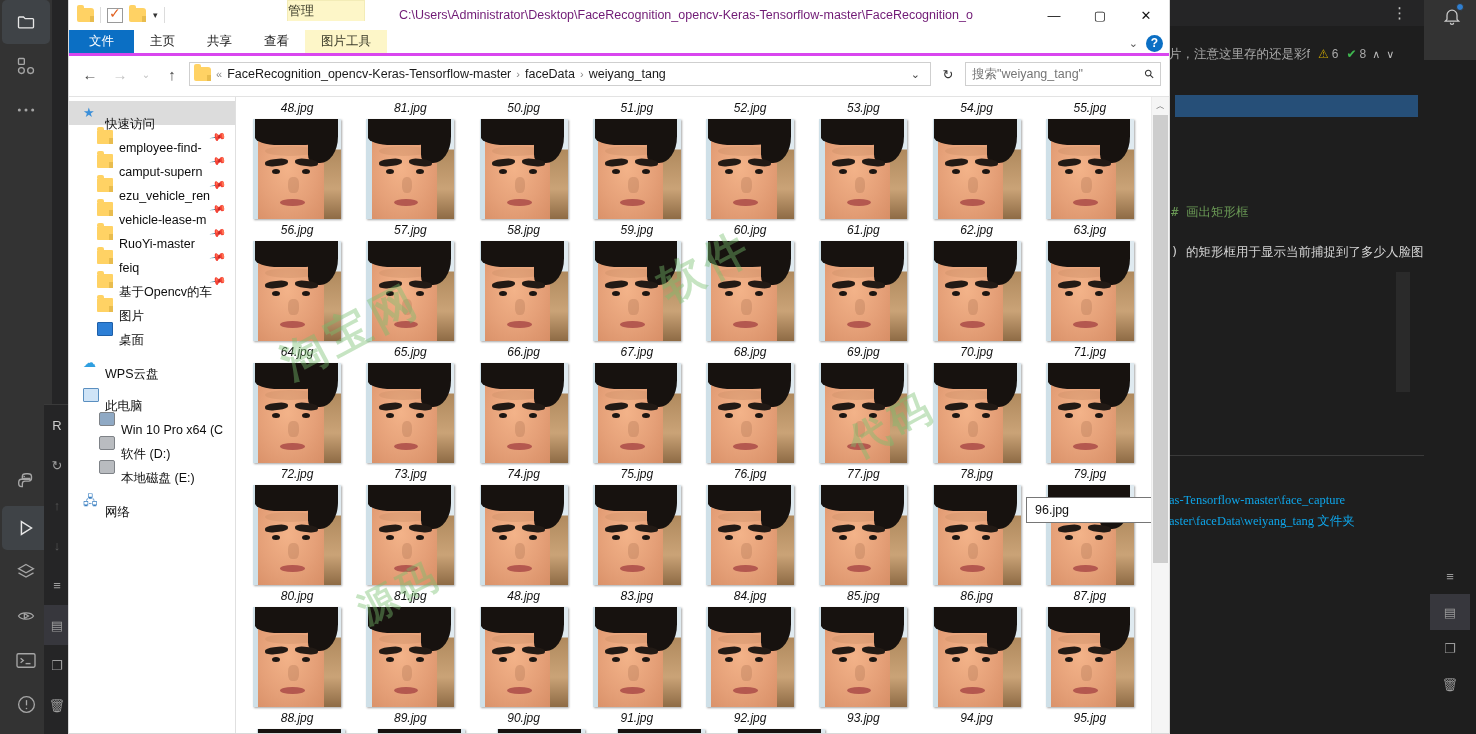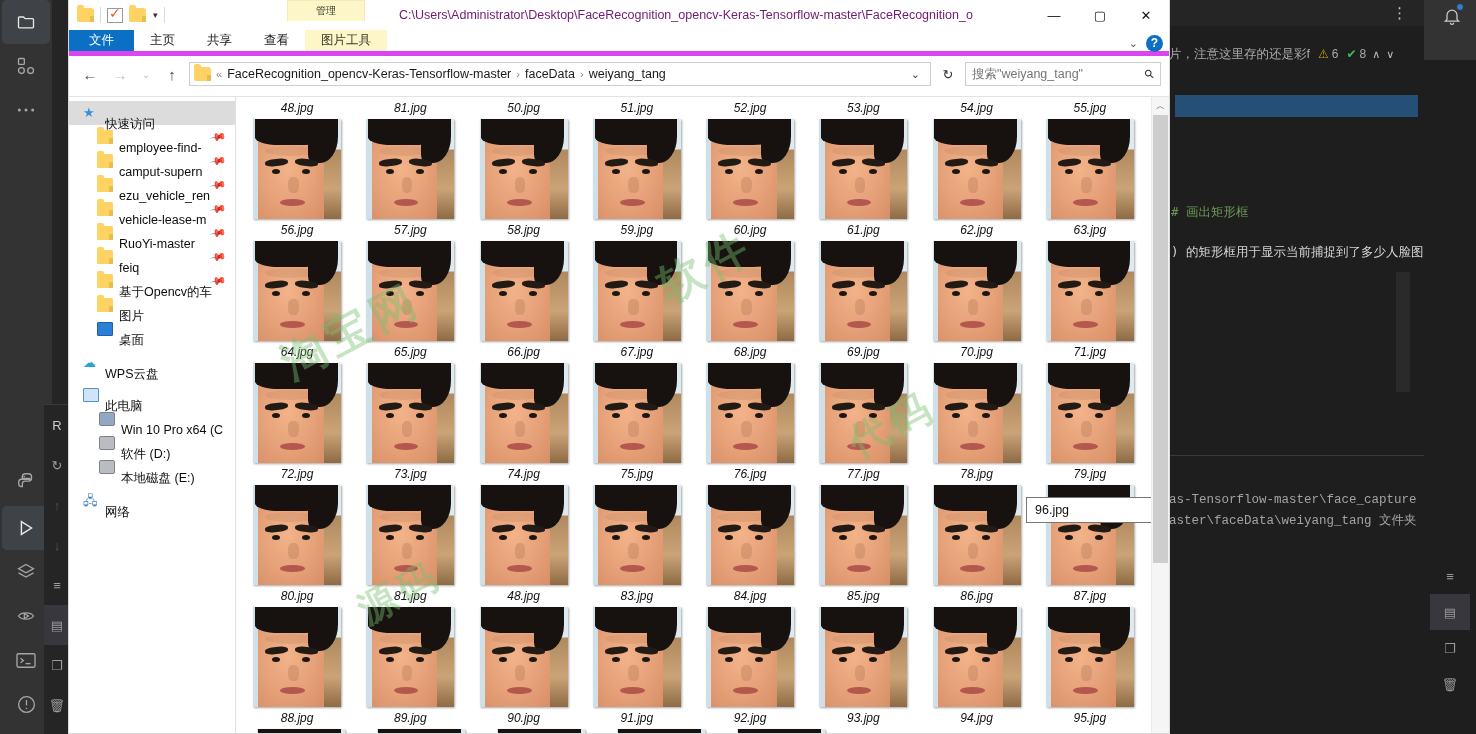--- a/index.html
+++ b/index.html
@@ -51,21 +51,21 @@
     color:#d4d4d4; font-family:"DejaVu Sans Mono", monospace; font-size:12.5px; }
   .code-line{ white-space:nowrap; padding-left:6px; height:20px; line-height:20px; overflow:hidden; }
   .cmt{ color:#6a9955; }
   .tok-cyan{ color:#4ec9b0; }
   .cn{ color:#d4d4d4; }
   .minimap{ position:absolute; right:14px; top:150px; width:14px; height:120px; background:#2a2a2a; }
 
   .term-sep{ position:absolute; left:0; right:52px; top:455px; height:1px; background:#3a3a3a; }
   .term-head{ position:absolute; left:0; right:52px; top:456px; height:30px; background:#1e1e1e; }
   .terminal{ position:absolute; left:0; right:52px; top:490px; bottom:0;
-    color:#a3a3a3; font-family:Liberation Mono, monospace; font-size:12.5px; }
+    color:#0ea5e9; font-family:Liberation Serif, serif; font-size:12.5px; }
   .term-line{ white-space:nowrap; height:21px; line-height:21px; padding-left:4px; overflow:hidden;}
 
   .right-icons{ position:absolute; right:0; top:60px; width:52px; bottom:0; background:#1e1e1e;
     display:flex; flex-direction:column; align-items:center; }
   .ri{ width:40px; height:36px; display:flex; align-items:center; justify-content:center;
     color:#9a9a9a; font-size:13px; }
   .ri.sel{ background:#37373d; }
 
   
   .explorer{ position:absolute; left:68px; top:0; width:1102px; height:734px;
@@ -86,24 +86,24 @@
 
   .tb-title{ position:absolute; left:330px; top:0; right:150px; height:30px; line-height:30px;
     font-size:12.5px; color:#701a75; white-space:nowrap; overflow:hidden; }
 
   .win-btns{ position:absolute; right:0; top:0; display:flex; }
   .win-btn{ width:46px; height:30px; display:flex; align-items:center; justify-content:center;
     font-size:13px; color:#111; }
 
   .ctx-tab-head{ position:absolute; left:218px; top:0px; width:78px; height:21px;
     background:#fdf6c8; border:1px solid #f3ecb7; border-bottom:none;
-    display:flex; align-items:center; justify-content:center; font-size:10px; color:#3a3a28; }
+    display:flex; align-items:center; font-size:13px; color:#3a3a28; }
 
   .ribbon-tabs{ position:relative; height:26px; background:#ffffff; display:flex; align-items:stretch;
-    border-bottom:5px solid #d946ef; }
+    border-bottom:3px solid #d946ef; }
   .rtab{ padding:0 16px; display:flex; align-items:center; font-size:12.5px; color:#1a1a1a; }
   .rtab.file{ background:#0b6fc4; color:#fff; padding:0 20px; }
   .rtab.ctx{ background:#fdf6c8; color:#3a3a28; }
   .ribbon-right{ position:absolute; right:6px; top:0; height:26px; display:flex; align-items:center; gap:8px; }
   .chev-sm{ color:#555; font-size:11px; }
   .help-ico{ width:17px; height:17px; border-radius:50%; background:#0b6fc4; color:#fff;
     font-size:12px; display:flex; align-items:center; justify-content:center; font-weight:bold;}
 
   .addr-row{ height:36px; display:flex; align-items:center; gap:4px; padding:0 8px;
     background:#ffffff; }

